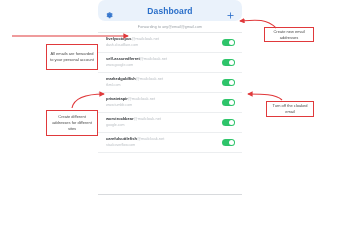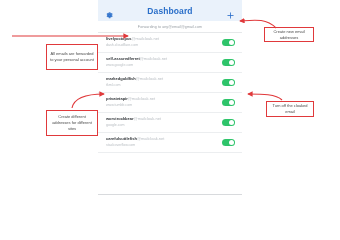--- a/index.html
+++ b/index.html
@@ -12,21 +12,21 @@
 
   
   .card{
     position:absolute;left:98px;top:0;width:144px;height:194px;
     background:#ffffff;border-bottom:1px solid #d8dadd;
     display:flex;flex-direction:column;overflow:hidden;
   }
   .header{
     height:21px;background:#eaf2fb;
     display:flex;align-items:center;justify-content:space-between;
-    padding:8px 7px;box-sizing:border-box;flex:0 0 auto;
+    padding:8px 7px;box-sizing:border-box;flex:0 0 auto;border-radius:7px;
   }
   .gear-icon{width:9px;height:9px;display:block;}
   .plus-icon{width:9px;height:9px;display:block;}
   .app-title{
     font-size:8.5px;font-weight:bold;color:#2a6fc9;
     letter-spacing:.1px;white-space:nowrap;
   }
   .subtitle-bar{
     height:11px;flex:0 0 auto;background:#ffffff;
     border-bottom:1px solid #e6e8ea;

